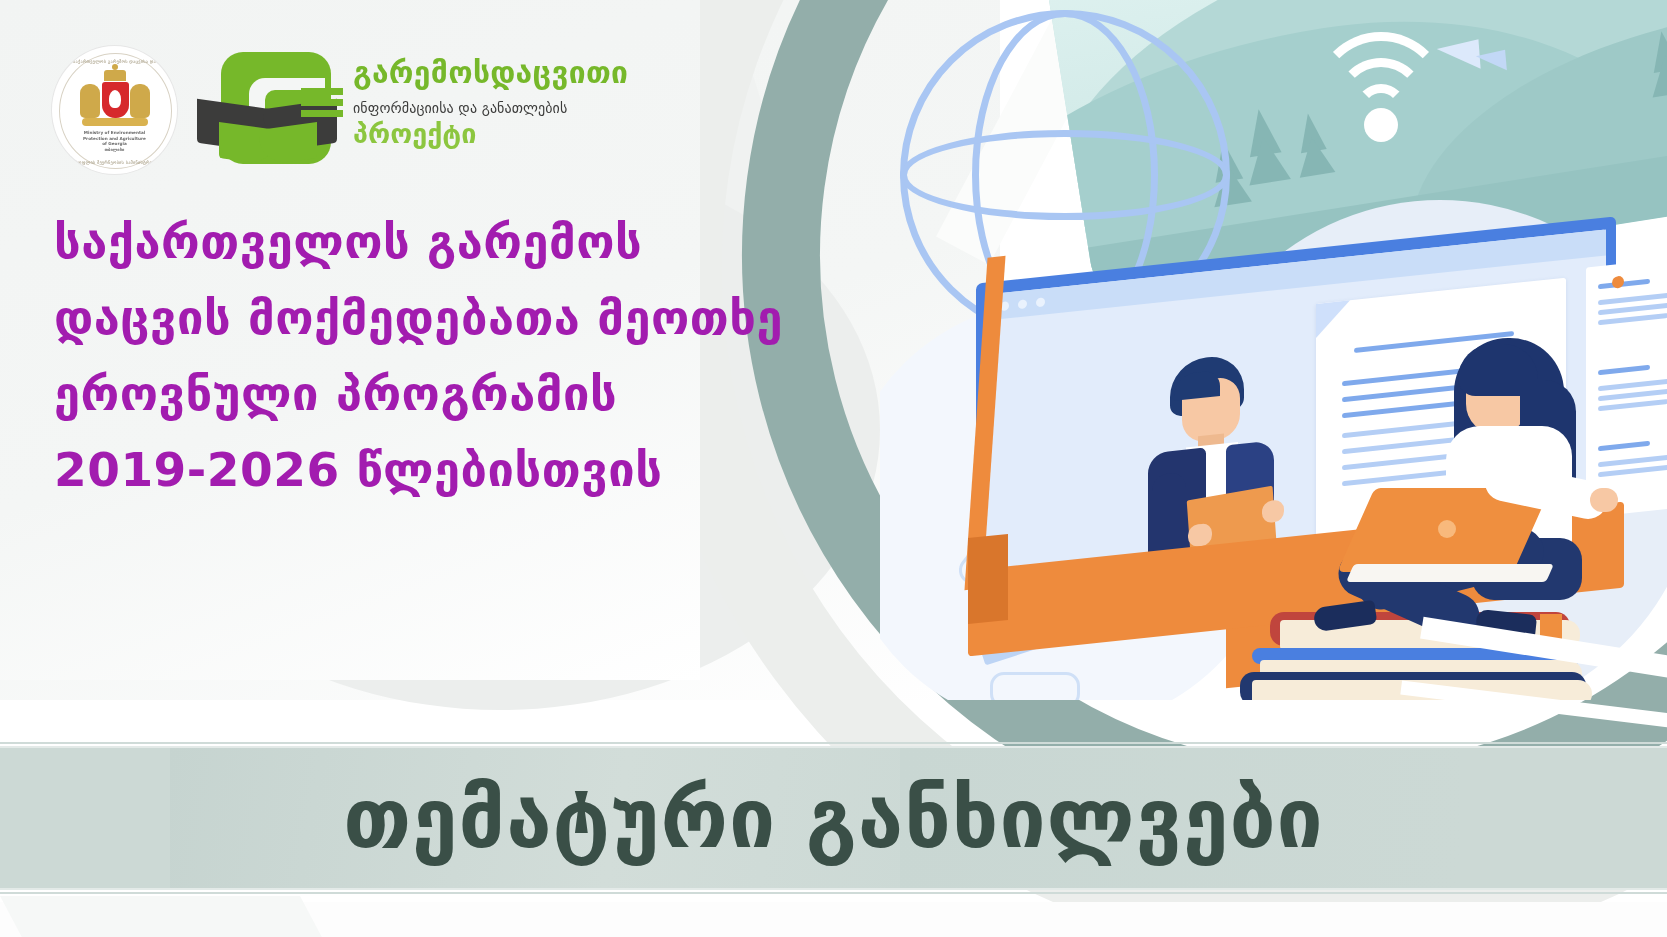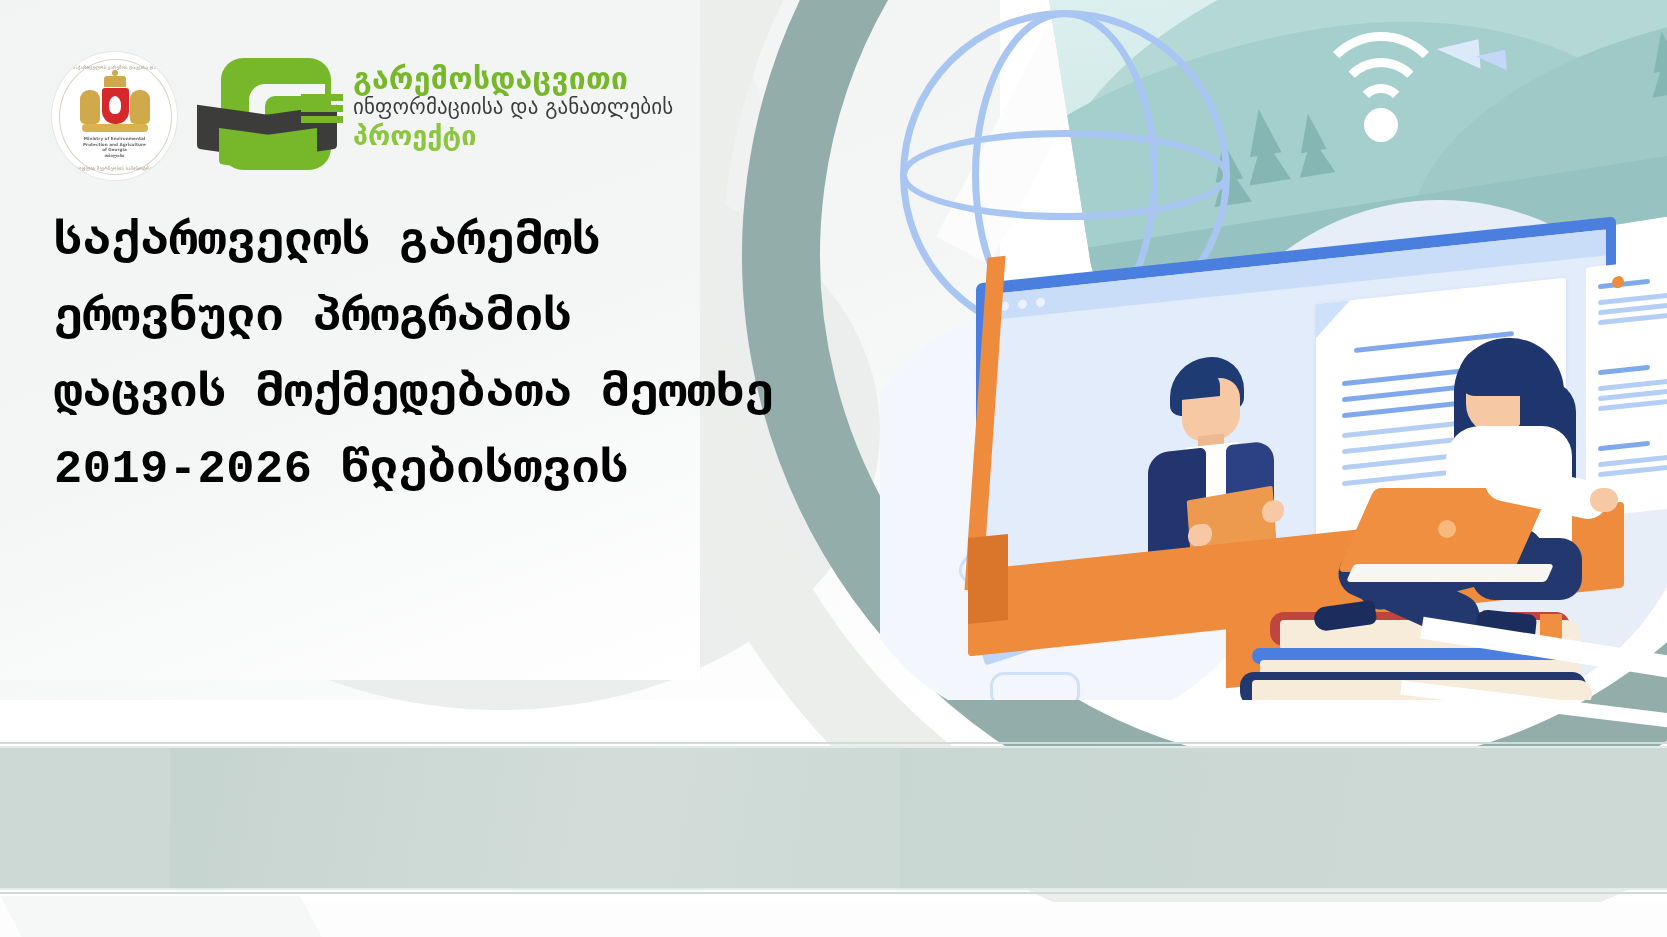--- a/index.html
+++ b/index.html
@@ -164,21 +164,21 @@
   .bk1p{left:400px;top:620px;width:300px;height:30px;background:#f7ecd9;border-radius:4px 14px 14px 4px;}
   .bk2{left:372px;top:648px;width:330px;height:16px;background:#4a7fe0;border-radius:8px;}
   .bk2p{left:380px;top:660px;width:322px;height:28px;background:#f7ecd9;border-radius:4px 14px 14px 4px;}
   .bk3{left:360px;top:672px;width:346px;height:34px;background:#22386f;}
   .bk3p{left:372px;top:680px;width:340px;height:28px;background:#f7ecd9;border-radius:4px 14px 14px 4px;}
   .bookmark{position:absolute;left:660px;top:614px;width:22px;height:30px;background:#ef8f3f;}
   .bookmark:after{content:"";position:absolute;left:0;bottom:-9px;
       border-left:11px solid #ef8f3f;border-right:11px solid #ef8f3f;border-bottom:9px solid transparent;}
 
   
-  .header{position:absolute;left:0;top:6px;width:700px;height:200px;}
+  .header{position:absolute;left:0;top:0;width:700px;height:200px;}
   .seal{position:absolute;left:52px;top:46px;width:125px;height:128px;border-radius:50%;
         background:#ffffff;box-shadow:0 0 0 1px #e6e6e6;overflow:hidden;}
   .seal-ring{position:absolute;left:7px;top:7px;width:111px;height:114px;border-radius:50%;
              border:1px solid #d8d2c4;}
   .seal-txt{position:absolute;left:0;right:0;text-align:center;font-size:4.4px;
             color:#9a8f73;letter-spacing:.2px;line-height:1.2;}
   .seal-arc-t{top:13px;}
   .seal-arc-b{bottom:9px;}
   .shield{position:absolute;left:50px;top:36px;width:27px;height:36px;background:#d6282c;
           border-radius:3px 3px 13px 13px;}
@@ -204,25 +204,25 @@
                 border-radius:0 0 40px 4px;transform:skewY(8deg);}
   .gc-book .pgr{position:absolute;left:66px;top:0;width:74px;height:44px;background:#3c3c3b;
                 border-radius:0 0 4px 40px;transform:skewY(-8deg);}
   .gc-book .gl{position:absolute;left:22px;top:22px;width:58px;height:36px;background:#76b82a;
                border-radius:0 0 30px 4px;transform:skewY(8deg);}
   .gc-book .gr{position:absolute;left:62px;top:22px;width:58px;height:36px;background:#76b82a;
                border-radius:0 0 4px 30px;transform:skewY(-8deg);}
 
   .gc-txt{position:absolute;left:138px;top:6px;width:340px;}
   .gc-l1{font-size:30px;font-weight:bold;color:#76b82a;line-height:1;letter-spacing:.3px;}
-  .gc-l2{font-size:21px;color:#3c3c3b;line-height:1.25;margin-top:0;letter-spacing:.1px;}
+  .gc-l2{font-size:14px;color:#3c3c3b;line-height:1.25;margin-top:12px;letter-spacing:.1px;}
   .gc-l3{font-size:27px;font-weight:bold;color:#8cc63f;line-height:1;margin-top:2px;}
 
   
-  .title{position:absolute;left:54px;top:204px;width:760px;color:#000000;font-family:Liberation Mono, monospace;}
+  .title{position:absolute;left:54px;top:204px;width:760px;color:#a21caf;}
   .title .ln{font-size:47px;font-weight:bold;line-height:1.62;letter-spacing:.5px;
              white-space:nowrap;}
 
   
   .banner-wrap{position:absolute;left:0;top:742px;width:1667px;height:160px;}
   .b-line-t{position:absolute;left:0;top:0;width:1667px;height:2px;background:#cfdbd8;}
   .b-line-t2{position:absolute;left:0;top:4px;width:1667px;height:2px;background:#e3eae8;}
   .b-band{position:absolute;left:0;top:6px;width:1667px;height:140px;background:#ccd9d5;}
   .b-band-sheen{position:absolute;left:170px;top:6px;width:740px;height:140px;
                 background:linear-gradient(100deg,#c6d4d0 0%,#d2ddd9 60%,#ccd9d5 100%);}
@@ -442,31 +442,32 @@
       <div class="gc-txt">
         <div class="gc-l1">გარემოსდაცვითი</div>
         <div class="gc-l2">ინფორმაციისა და განათლების</div>
         <div class="gc-l3">პროექტი</div>
       </div>
     </div>
   </div>
 
   <div class="title">
     <div class="ln">საქართველოს გარემოს</div>
+    <div class="ln">დაცვის მოქმედებათა მეოთხე</div>
     <div class="ln">ეროვნული პროგრამის</div>
-    <div class="ln">დაცვის მოქმედებათა მეოთხე</div>
     <div class="ln">2019-2026 წლებისთვის</div>
   </div>
 
   <div class="banner-wrap">
     <div class="b-line-t"></div>
     <div class="b-line-t2"></div>
     <div class="b-band"></div>
     <div class="b-band-sheen"></div>
     <div class="b-band-sheen2"></div>
+    <div class="banner-text">თემატური განხილვები</div>
     <div class="b-line-b"></div>
     <div class="b-line-b2"></div>
   </div>
 
   <div class="bottom-white"></div>
   <div class="bottom-diag"></div>
 
 </div>
 
 </body></html>

